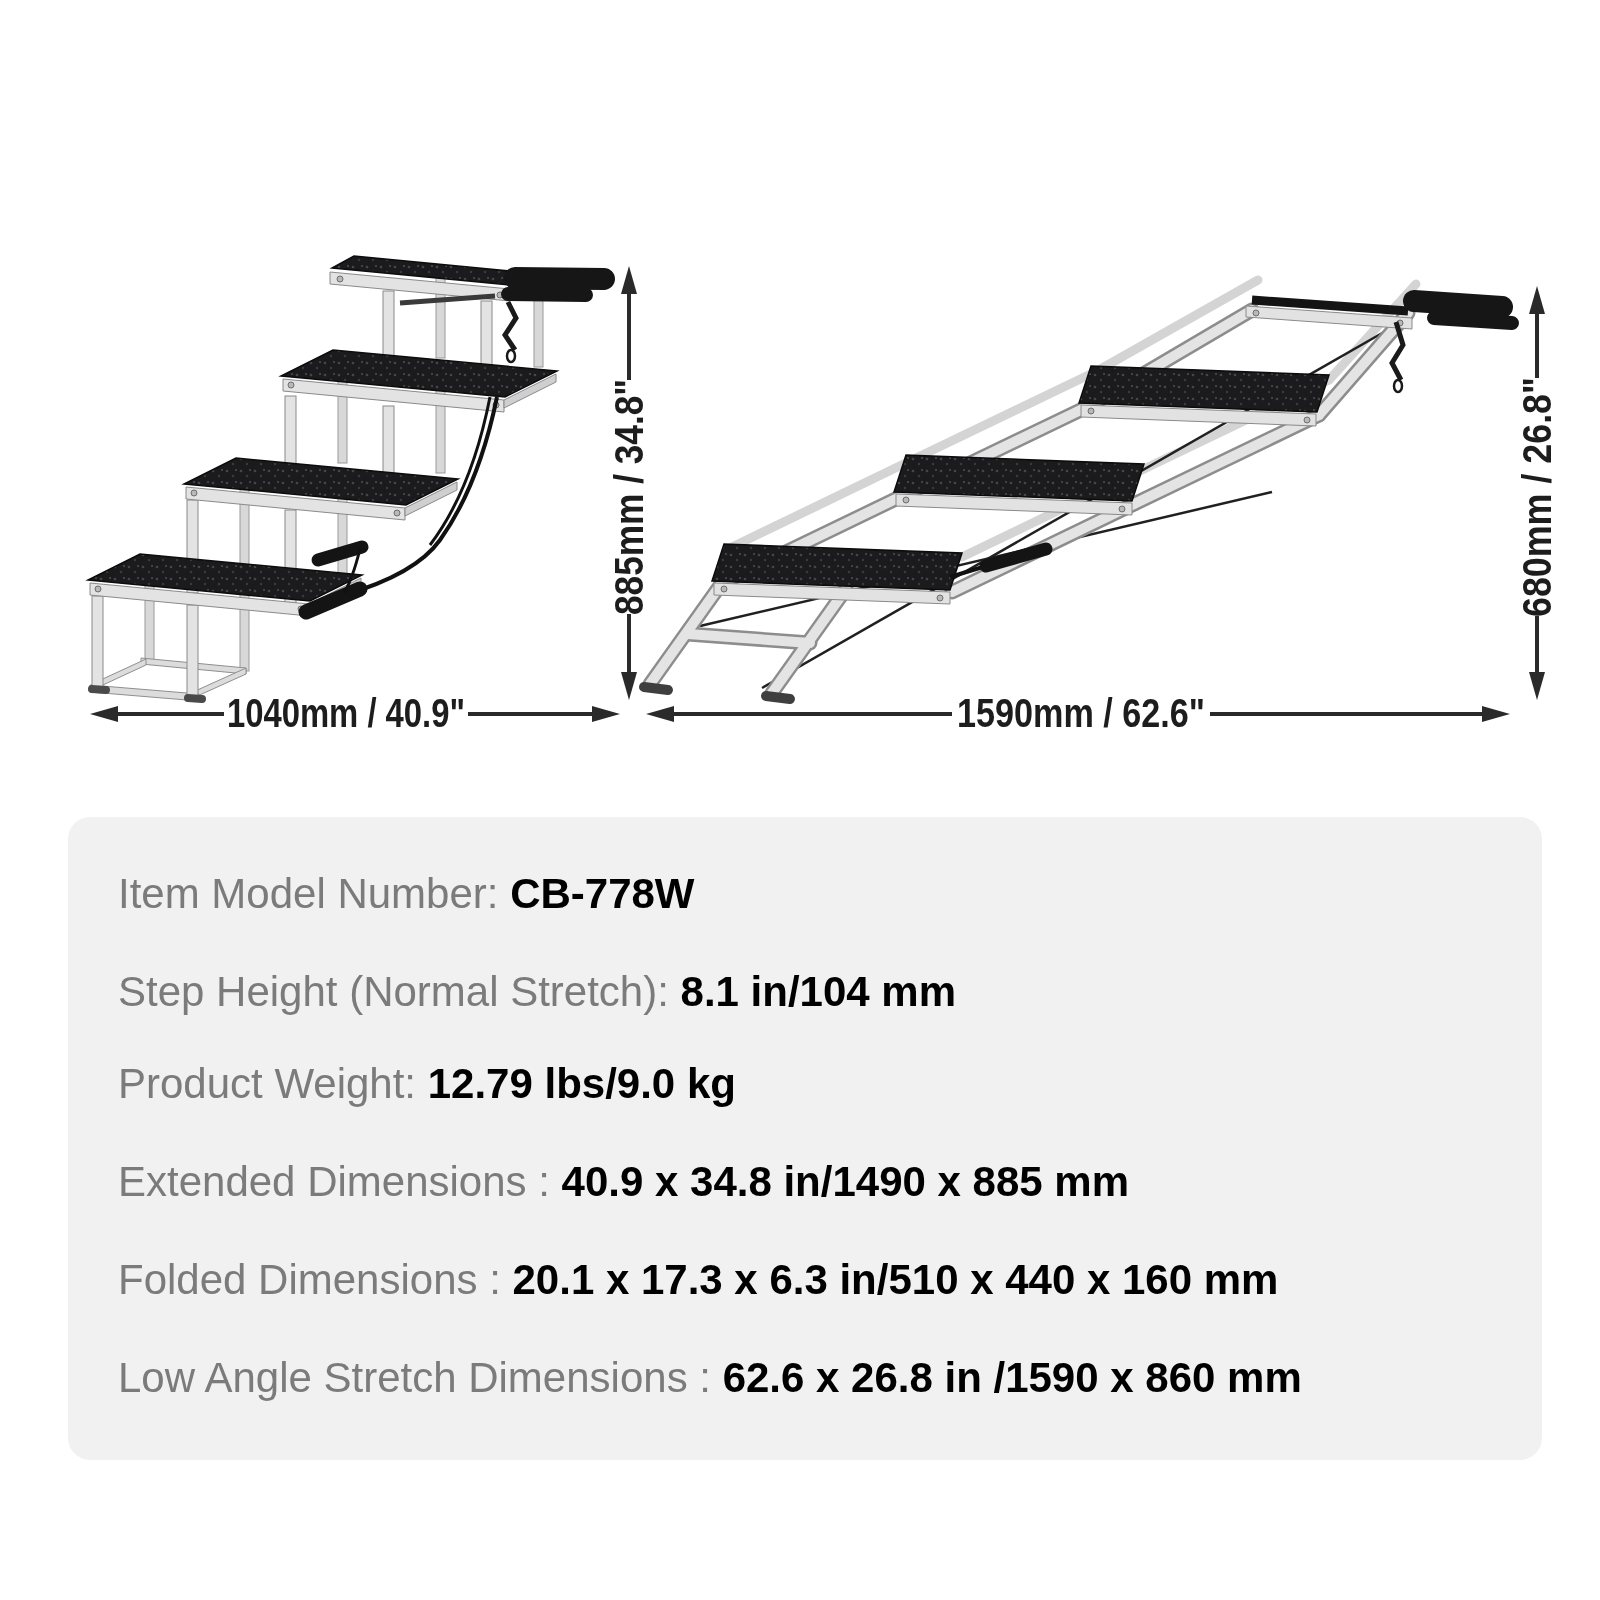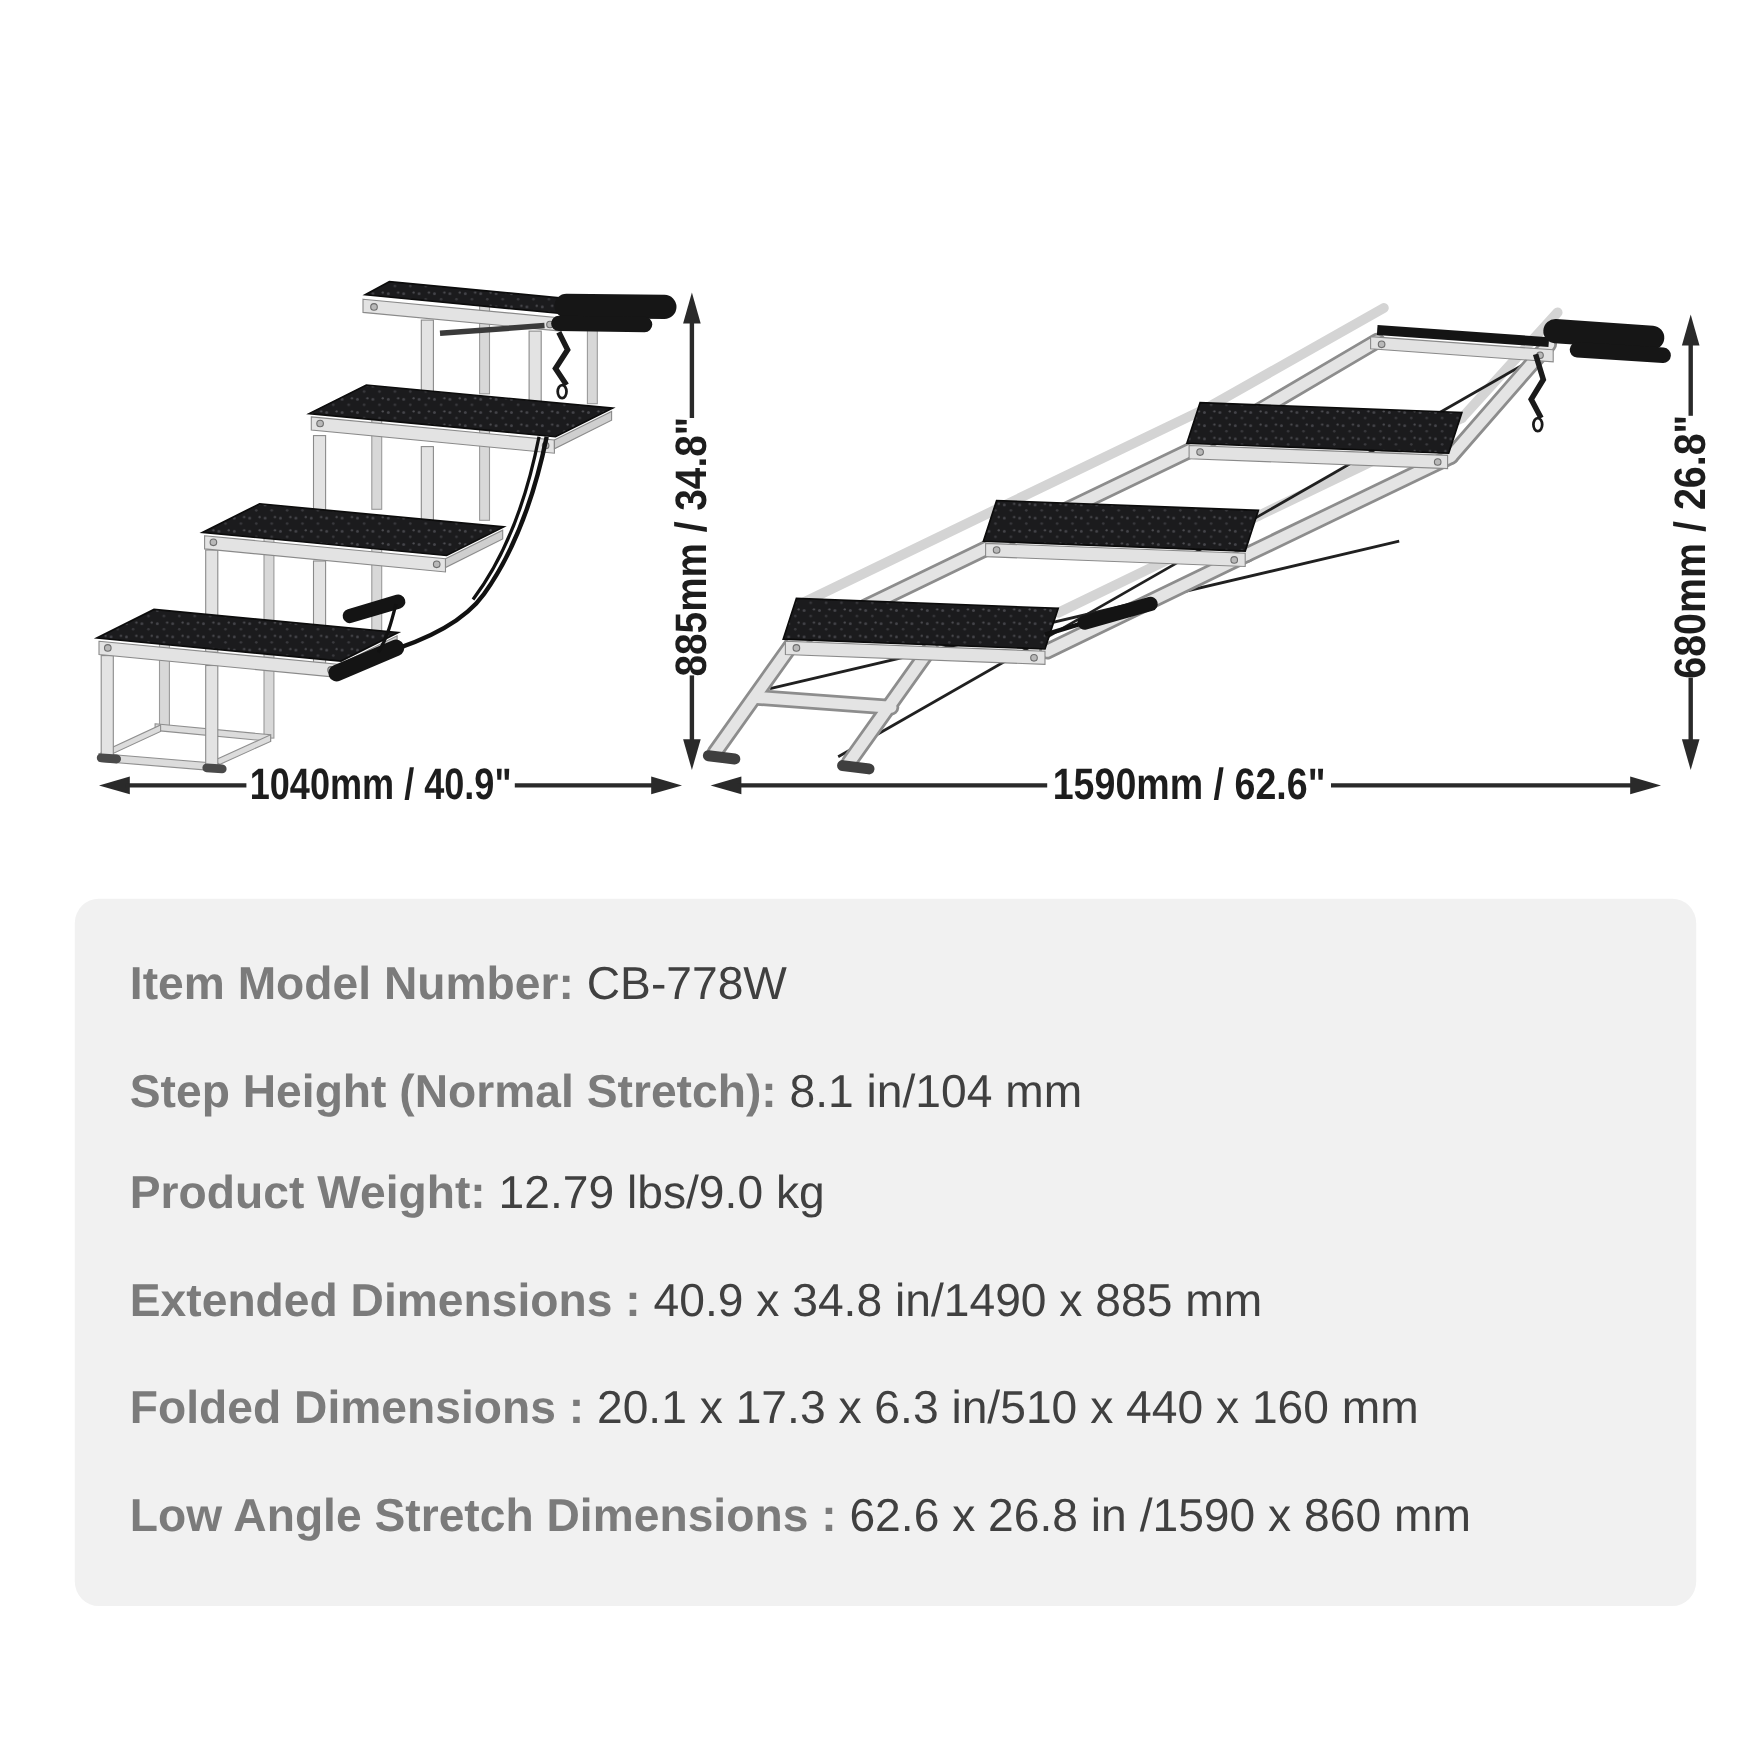--- a/index.html
+++ b/index.html
@@ -2,22 +2,22 @@
 <html><head>
 <meta charset="utf-8">
 <style>
   html,body{margin:0;padding:0;background:#ffffff;}
   .canvas{position:relative;width:1600px;height:1600px;background:#ffffff;overflow:hidden;
           font-family:"Liberation Sans",sans-serif;}
   .diagram-svg{position:absolute;left:0;top:0;width:1600px;height:770px;}
   .spec-panel{position:absolute;left:68px;top:817px;width:1474px;height:643px;
               background:#f1f1f1;border-radius:22px;}
   .spec-row{position:absolute;left:50px;white-space:nowrap;font-size:42px;line-height:50px;}
-  .spec-label{color:#7b7b7b;font-weight:700;text-align:right;}
-  .spec-value{color:#404040;font-weight:400;}
+  .spec-label{color:#7b7b7b;font-weight:400;text-align:right;}
+  .spec-value{color:#000000;font-weight:700;}
   .r0{top:52px}.r1{top:150px}.r2{top:242px}.r3{top:340px}.r4{top:438px}.r5{top:536px}
   .dim-text{font-family:"Liberation Sans",sans-serif;font-weight:700;fill:#1d1d1d;}
 </style>
 </head>
 <body>
 
 <div class="canvas">
 
   <svg class="diagram-svg" viewBox="0 0 1600 770" aria-hidden="true">
     <defs>

